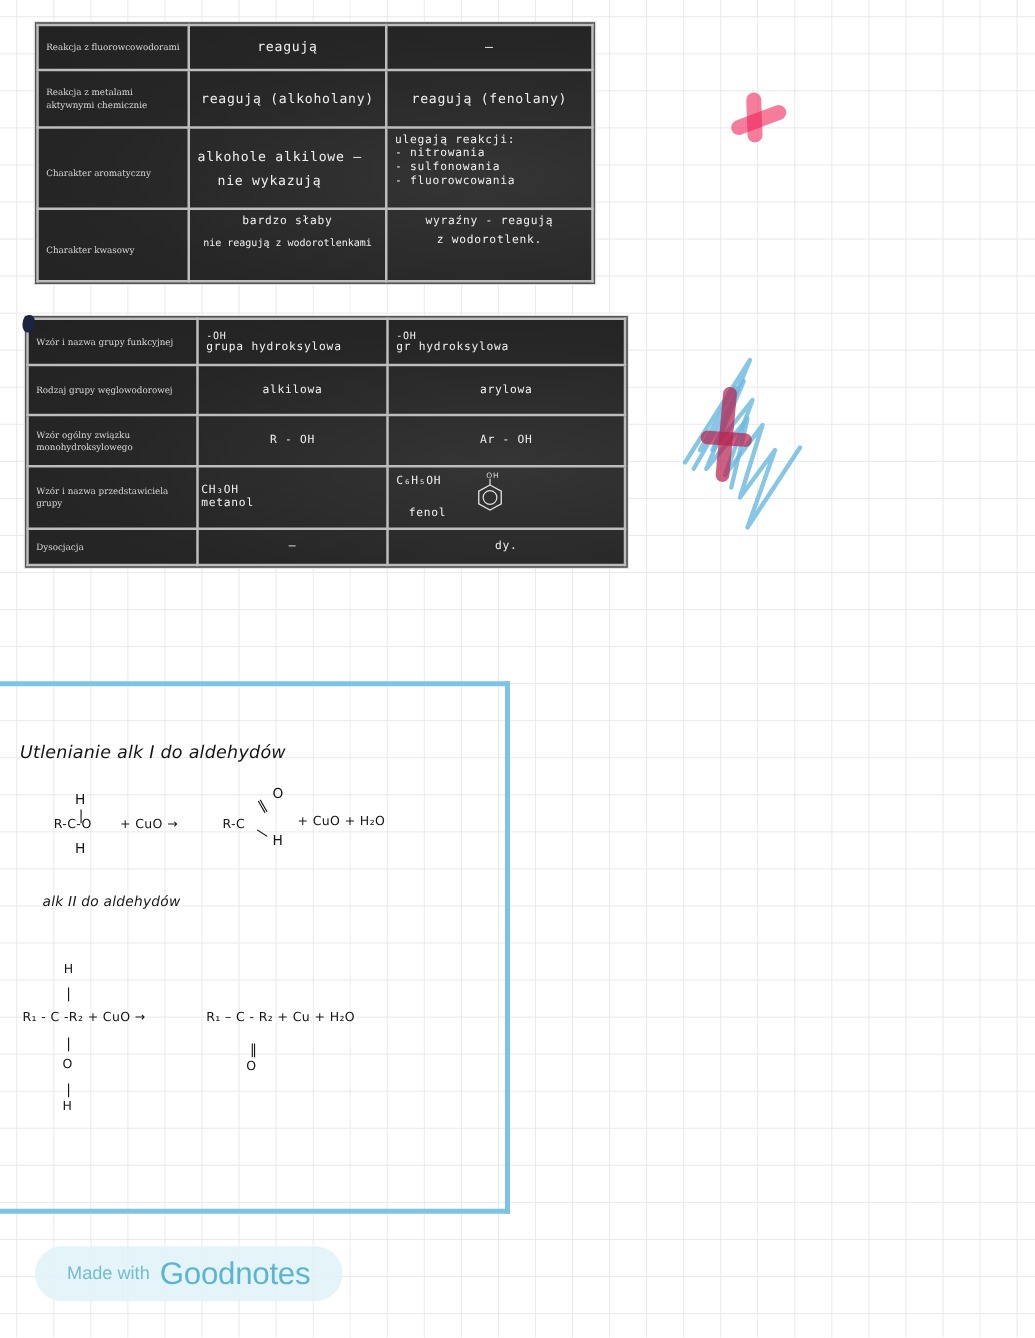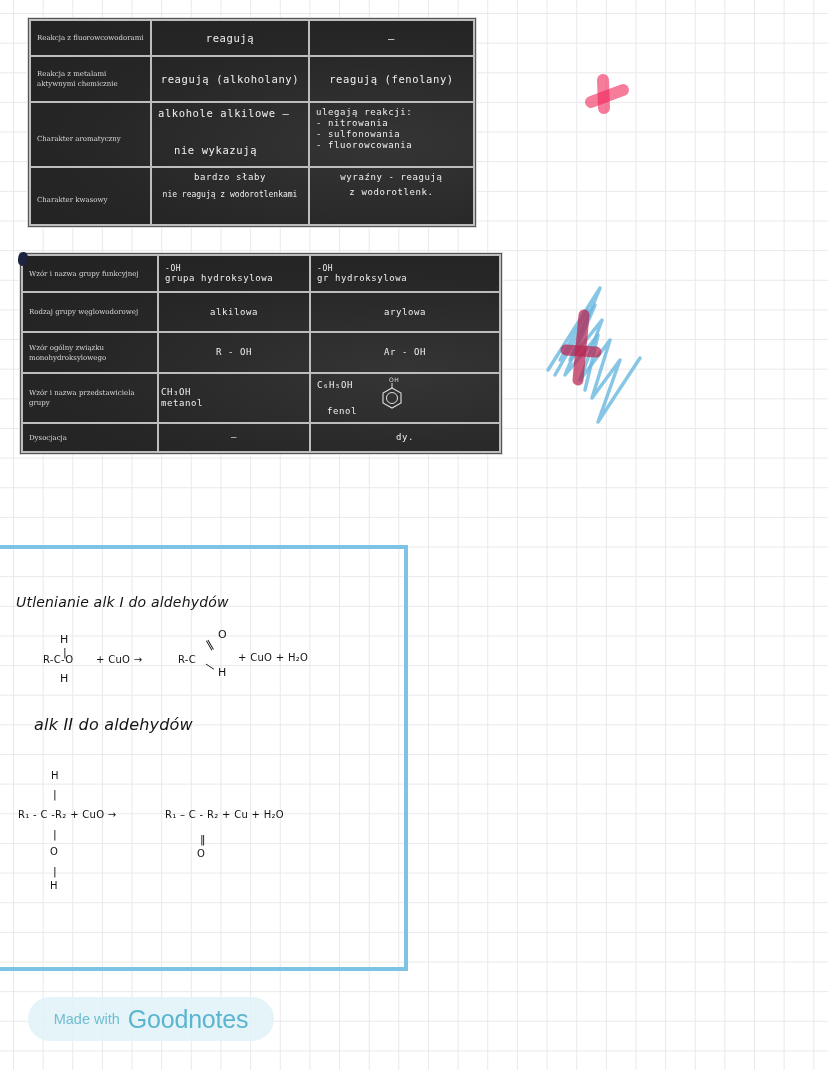--- a/index.html
+++ b/index.html
@@ -82,23 +82,23 @@
       <td class="val center">reagują</td>
       <td class="val center">—</td>
     </tr>
     <tr style="height:46px">
       <td class="lab">Reakcja z metalami aktywnymi chemicznie</td>
       <td class="val center">reagują (alkoholany)</td>
       <td class="val center">reagują (fenolany)</td>
     </tr>
     <tr style="height:65px">
       <td class="lab top">Charakter aromatyczny</td>
-      <td class="val top" style="padding-top:4px">
+      <td class="val top" style="padding-top:17px">
         <div>alkohole alkilowe –</div>
-        <div style="padding-left:16px;margin-top:24px">nie wykazują</div>
+        <div style="padding-left:16px;margin-top:6px">nie wykazują</div>
       </td>
       <td class="val small top">
         <div>ulegają reakcji:</div>
         <div>- nitrowania</div>
         <div>- sulfonowania</div>
         <div>- fluorowcowania</div>
       </td>
     </tr>
     <tr>
       <td class="lab top">Charakter kwasowy</td>
@@ -199,21 +199,21 @@
 <div class="hw chem" style="left:43px;top:654px">R-C-O</div>
 <div class="hw chem" style="left:96px;top:654px">+ CuO →</div>
 <div class="hw chem-sm" style="left:60px;top:672px">H</div>
 <div class="hw chem" style="left:178px;top:654px">R-C</div>
 <div class="hw chem-sm" style="left:207px;top:638px;transform:rotate(-30deg)">‖</div>
 <div class="hw chem-sm" style="left:218px;top:628px">O</div>
 <div class="hw chem-sm" style="left:208px;top:660px;transform:rotate(-40deg)">\</div>
 <div class="hw chem-sm" style="left:218px;top:666px">H</div>
 <div class="hw chem" style="left:238px;top:652px">+ CuO + H₂O</div>
 
-<div class="hw hw-title" style="left:34px;top:715px;font-size:16px">alk II do aldehydów</div>
+<div class="hw hw-title" style="left:34px;top:715px;font-size:11px">alk II do aldehydów</div>
 
 <div class="hw chem" style="left:51px;top:770px">H</div>
 <div class="hw chem-sm" style="left:53px;top:788px">|</div>
 <div class="hw chem" style="left:18px;top:809px">R₁ - C -R₂ + CuO →</div>
 <div class="hw chem" style="left:165px;top:809px">R₁ – C - R₂ + Cu + H₂O</div>
 <div class="hw chem-sm" style="left:53px;top:828px">|</div>
 <div class="hw chem" style="left:50px;top:846px">O</div>
 <div class="hw chem-sm" style="left:53px;top:865px">|</div>
 <div class="hw chem" style="left:50px;top:880px">H</div>
 <div class="hw chem-sm" style="left:200px;top:833px">‖</div>

